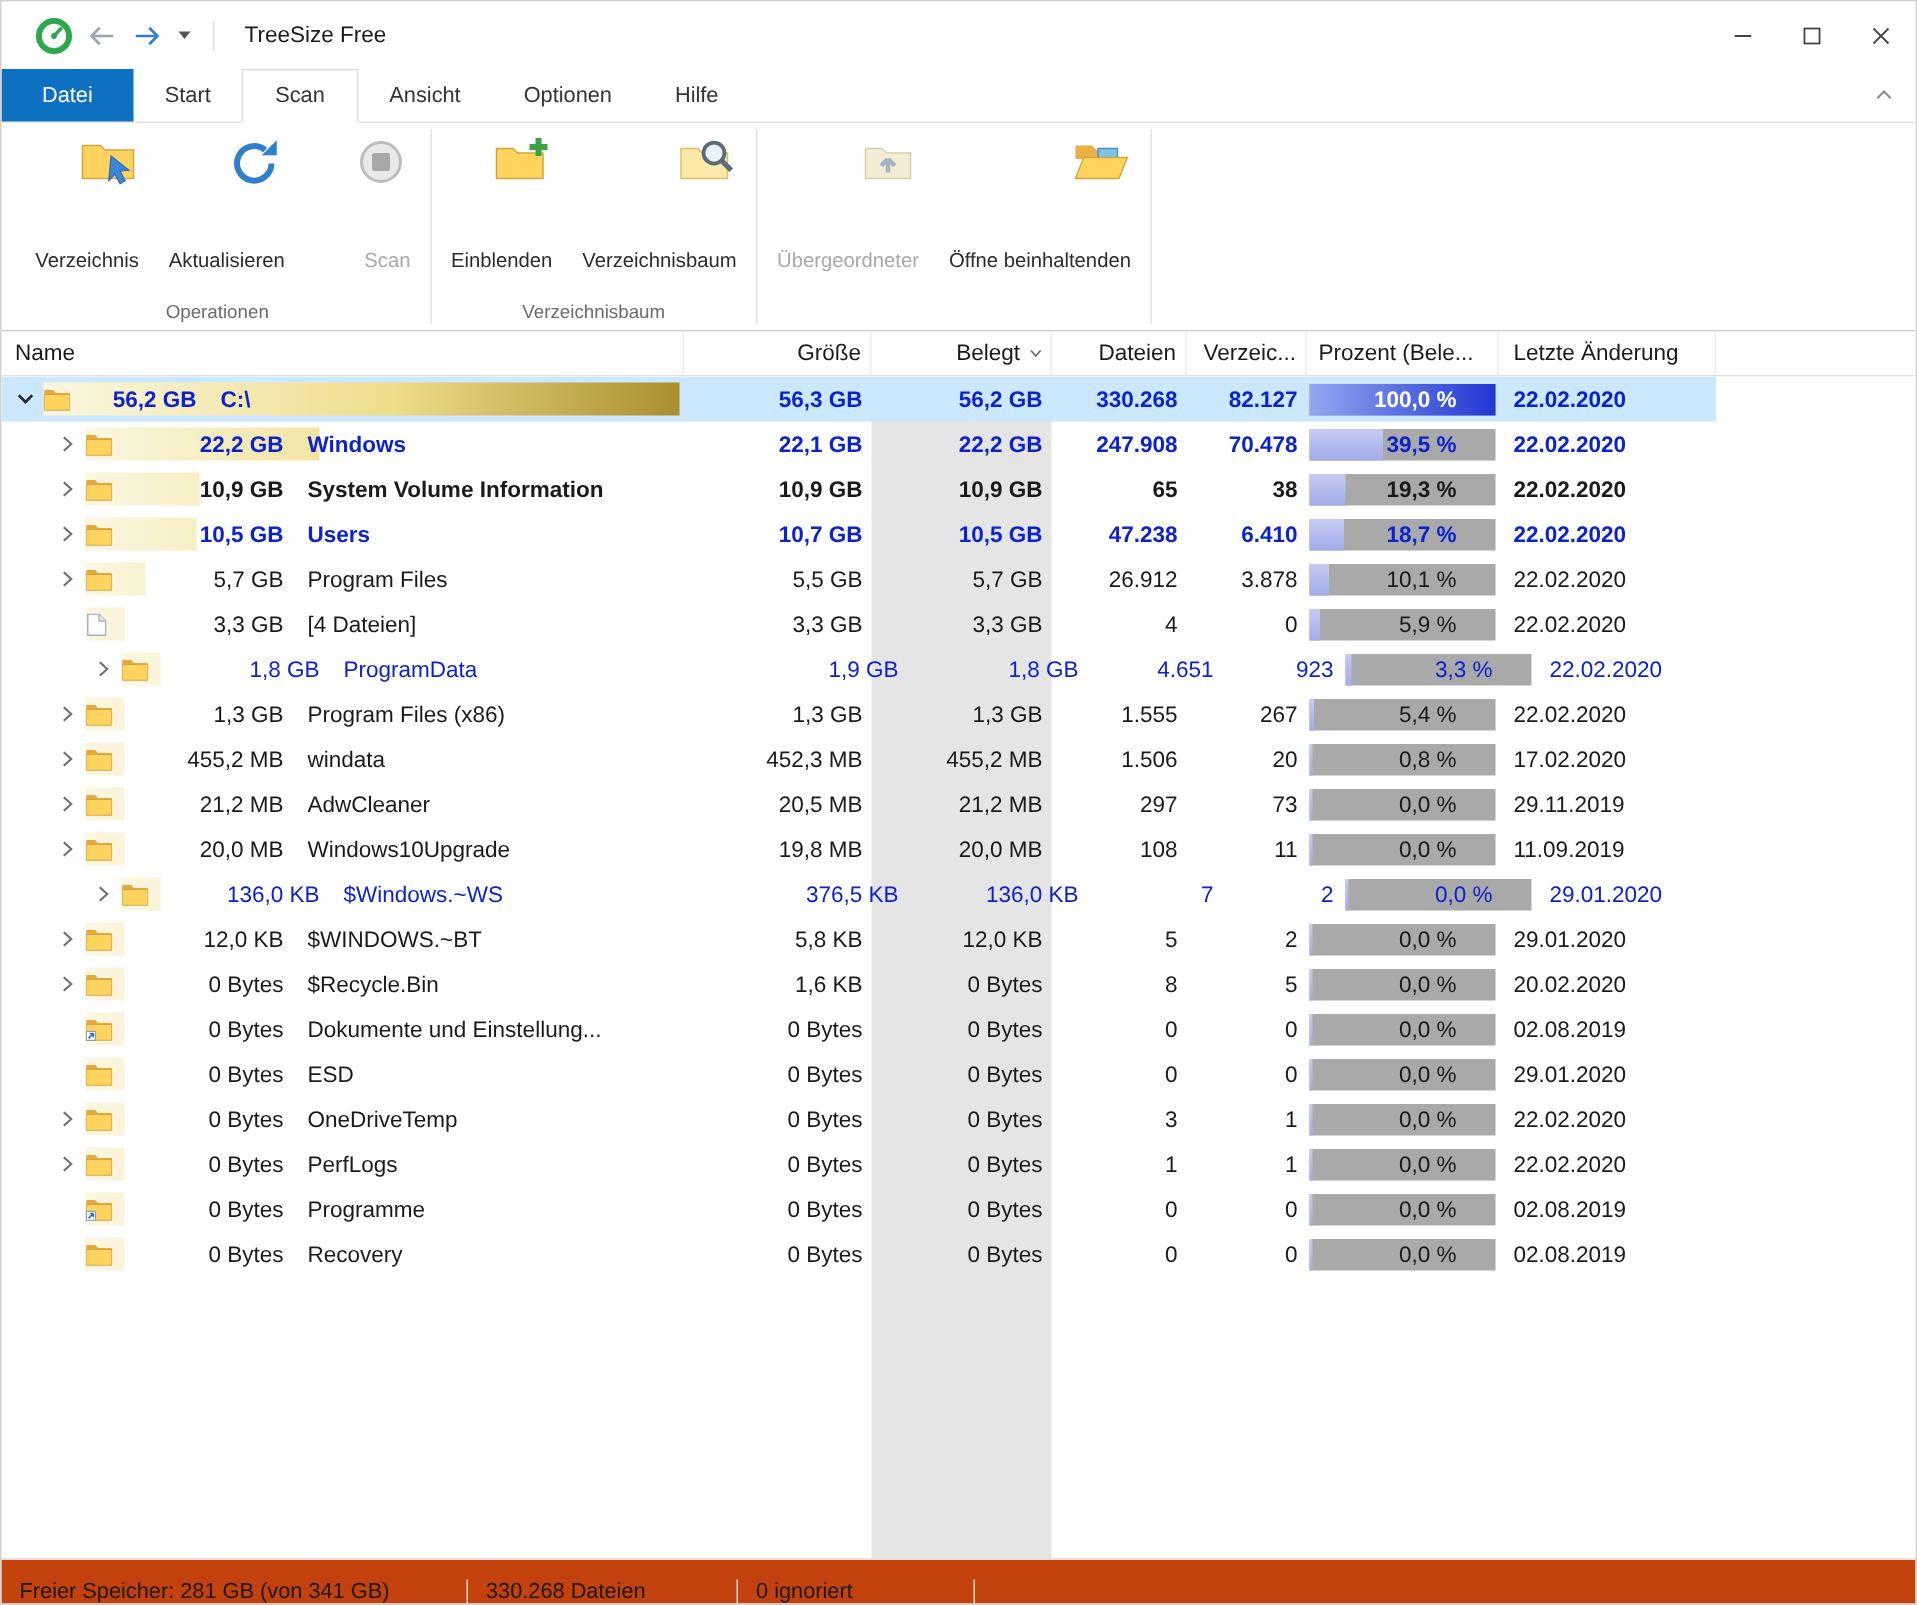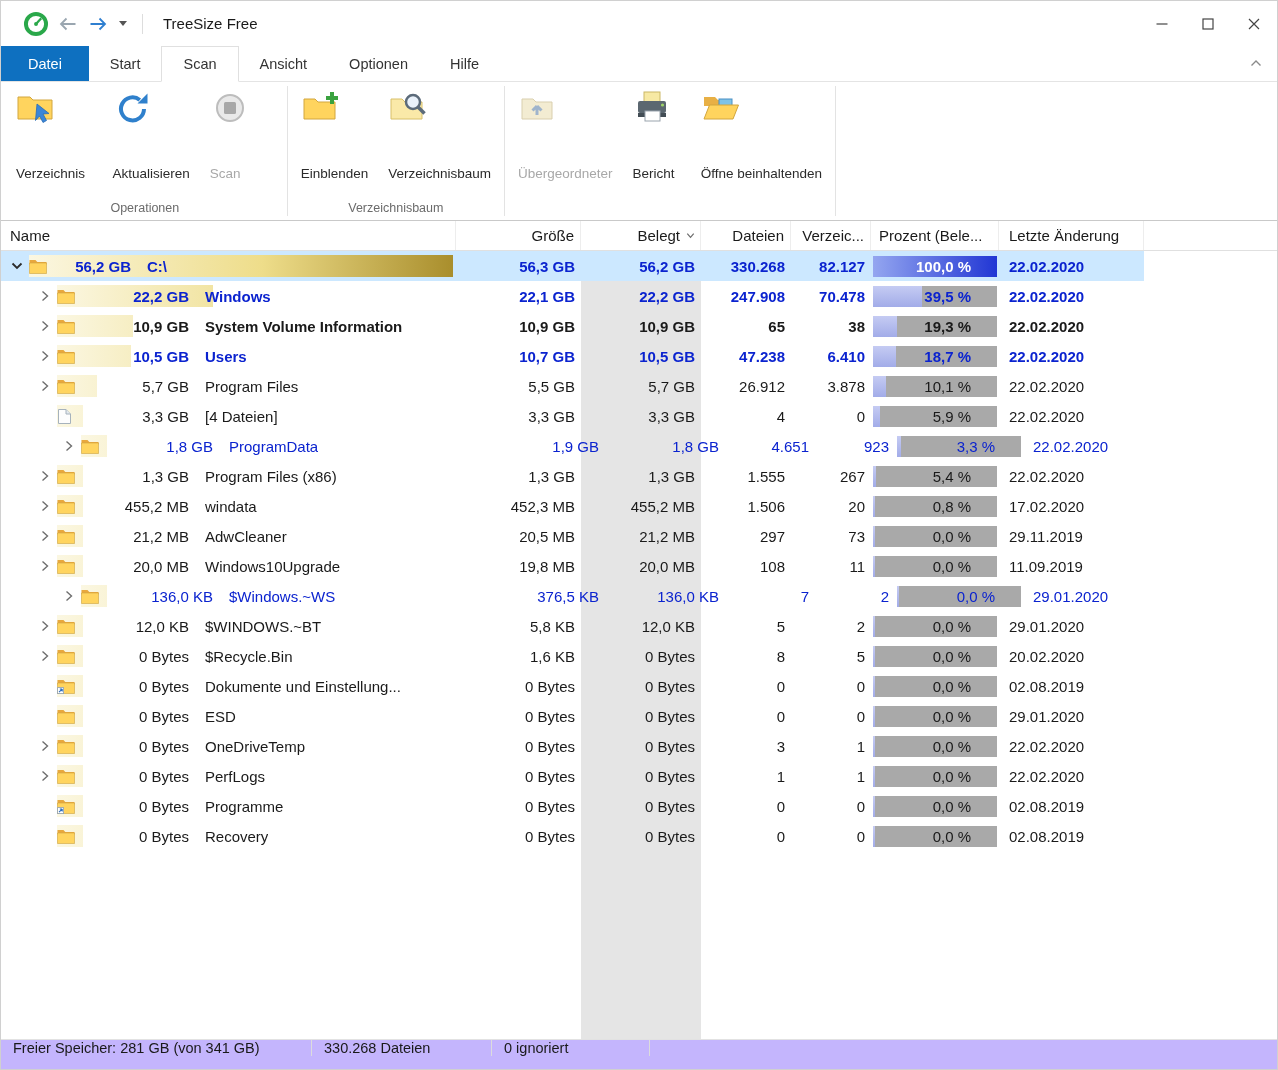--- a/index.html
+++ b/index.html
@@ -23,21 +23,21 @@
   
   .tabbar { height:36px; flex:0 0 36px; display:flex; align-items:stretch; background:#fff; border-bottom:1px solid #e4e4e4; position:relative; }
   .tab { padding:0 21px; display:flex; align-items:center; font-size:14.5px; color:#333; background:none; border:none; }
   .tab.file { background:#0e70c0; color:#fff; padding:12px 27px; }
   .tab.active { background:#fff; border:1px solid #e0e0e0; border-bottom:1px solid #fff; margin-bottom:-1px; z-index:2; }
   .collapse-btn { position:absolute; right:14px; top:10px; background:none; border:none; }
   
   .ribbon { height:139px; flex:0 0 139px; display:flex; align-items:stretch; background:#fff; border-bottom:1px solid #c9c9c9; padding-left:2px; }
   .rgroup { display:flex; flex-direction:column; padding:3px 4px 0; }
   .rbody { display:flex; flex:1; align-items:flex-start; gap:2px; }
-  .rbtn { display:flex; flex-direction:column; align-items:flex-start; padding:5px 9px 0; height:110px; background:none; border:none;
+  .rbtn { display:flex; flex-direction:column; align-items:flex-end; padding:5px 9px 0; height:110px; background:none; border:none;
           font-family:inherit; font-size:13.5px; color:#2b2b2b; line-height:17px; white-space:nowrap;gap:36px; }
   .rbtn.disabled { color:#a8a8a8; }
   .ricon { height:46px; display:flex; align-items:center; margin-bottom:3px; }
   .rl2 { display:flex; align-items:center; gap:4px; min-height:17px; }
   .rlabel { text-align:center; font-size:12.5px; color:#6b6b6b; padding:3px 6px 5px; }
   .rsep { width:1px; background:#e3e3e3; margin:4px 0; flex:0 0 1px; }
   
   .grid-header { height:30px; flex:0 0 30px; display:flex; background:#fff; border-bottom:1px solid #e0e0e0; font-size:15px; }
   .hcell { display:flex; align-items:center; border-right:1px solid #ededed; }
   .h-name   { width:455px; padding-left:9px; }
@@ -76,21 +76,21 @@
   .num { justify-content:flex-end; padding-right:6px; white-space:nowrap; }
   .c-groesse { width:125px; } .c-belegt { width:120px; } .c-dateien { width:90px; } .c-verz { width:80px; }
   .c-pct { width:128px; padding:0 2px; }
   .pct-track { position:relative; width:124px; height:21px; background:#a9a9a9; }
   .pct-fill { position:absolute; left:0; top:0; bottom:0; background:linear-gradient(180deg,#c5cbf3,#a2ace8); }
   .row.selected .pct-fill { background:linear-gradient(90deg,#94a6f0 0%,#2136d4 100%); }
   .pct-text { position:absolute; right:26px; top:0; line-height:21px; }
   .row.selected .pct-text { color:#fff; }
   .c-datum { width:145px; padding-left:10px; white-space:nowrap; }
   
-  .statusbar { height:30px; flex:0 0 30px; display:flex; align-items:flex-start; background:#c4b5fd; border-top:1px solid #e2e2e2; font-size:14.5px; }
+  .statusbar { height:30px; flex:0 0 30px; display:flex; align-items:flex-end; background:#c2410c; border-top:1px solid #e2e2e2; font-size:14.5px; }
   .sbseg { display:flex; align-items:center; padding-left:12px; border-right:1px solid #dcdcdc; white-space:nowrap; }
   .sb1 { width:311px; } .sb2 { width:180px; } .sb3 { width:158px; }
 </style>
 </head>
 <body>
 
 <div class="app">
 
   <div class="titlebar">
     <div class="qat">
@@ -239,35 +239,20 @@
               </svg>
           </span>
           <span class="rl1">Übergeordneter</span>
           <span class="rl2">
               <span>Ordner</span>
             </span>
         </button>
         <button class="rbtn">
           <span class="ricon">
             <svg viewBox="0 0 40 36" width="40" height="36">
-                <rect x="11" y="2" width="16" height="10" fill="#f7e9a4" stroke="#cbb867"></rect>
-                <rect x="5" y="11" width="28" height="12" rx="2" fill="#5b6770"></rect>
-                <rect x="5" y="23" width="28" height="4" fill="#434d55"></rect>
-                <rect x="12" y="21" width="15" height="10" fill="#fff" stroke="#9aa4ad"></rect>
-                <circle cx="29.5" cy="15" r="1.6" fill="#9fd468"></circle>
-              </svg>
-          </span>
-          <span class="rl1">Bericht</span>
-          <span class="rl2">
-              <span>drucken</span>
-            </span>
-        </button>
-        <button class="rbtn">
-          <span class="ricon">
-            <svg viewBox="0 0 40 36" width="40" height="36">
                 <path d="M3 7 h11 l3 3 h14 v6 h-28 z" fill="#e8b045"></path>
                 <rect x="18" y="9" width="13" height="10" fill="#7ec3e8" stroke="#4a90c4"></rect>
                 <path d="M3 29 l5.5 -14 h29 l-5.5 14 z" fill="#ffd45e" stroke="#d2a63e"></path>
               </svg>
           </span>
           <span class="rl1">Öffne beinhaltenden</span>
           <span class="rl2">
               <span>Ordner</span>
             </span>
         </button>

